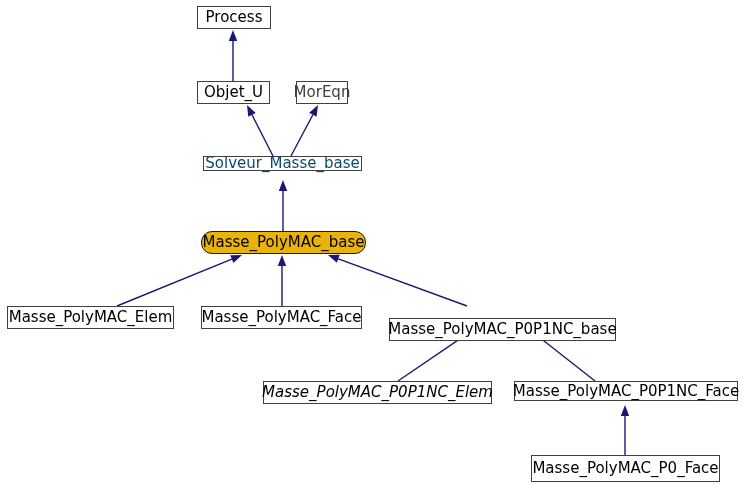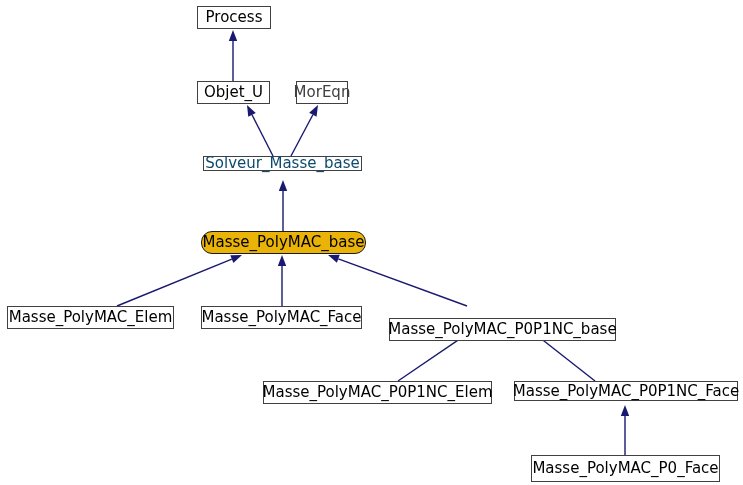--- a/index.html
+++ b/index.html
@@ -90,17 +90,17 @@
     </svg>
   <div id="nodes-layer">
       <div class="node" style="left: 197px; top: 6px; width: 74px; height: 23px; color: rgb(0, 0, 0);">Process</div>
       <div class="node" style="left: 197px; top: 81px; width: 73px; height: 23px; color: rgb(0, 0, 0);">Objet_U</div>
       <div class="node" style="left: 296px; top: 81px; width: 52px; height: 23px; color: #404040;">MorEqn</div>
       <div class="node" style="left: 203px; top: 156px; width: 159px; height: 15px; color: #0c4a6e;">Solveur_Masse_base</div>
       <div class="node highlighted" style="left: 201px; top: 231px; width: 165px; height: 23px; color: rgb(0, 0, 0);">Masse_PolyMAC_base</div>
       <div class="node" style="left: 7px; top: 306px; width: 167px; height: 23px; color: rgb(0, 0, 0);">Masse_PolyMAC_Elem</div>
       <div class="node" style="left: 201px; top: 306px; width: 161px; height: 23px; color: rgb(0, 0, 0);">Masse_PolyMAC_Face</div>
       <div class="node" style="left: 389px; top: 306px; width: 227px; height: 23px; color: rgb(0, 0, 0); margin-top: 12px;">Masse_PolyMAC_P0P1NC_base</div>
-      <div class="node" style="left: 263px; top: 381px; width: 229px; height: 23px; color: rgb(0, 0, 0);">Masse_PolyMAC_P0P1NC_Elem</div>
+      <div class="node" style="left: 263px; top: 381px; width: 229px; height: 23px; color: rgb(0, 0, 0); font-style: italic;">Masse_PolyMAC_P0P1NC_Elem</div>
       <div class="node" style="left: 514px; top: 381px; width: 224px; height: 20px; color: rgb(0, 0, 0);">Masse_PolyMAC_P0P1NC_Face</div>
       <div class="node" style="left: 531px; top: 455px; width: 189px; height: 27px; color: rgb(0, 0, 0);">Masse_PolyMAC_P0_Face</div>
     </div>
 </div>
 
 </body></html>

